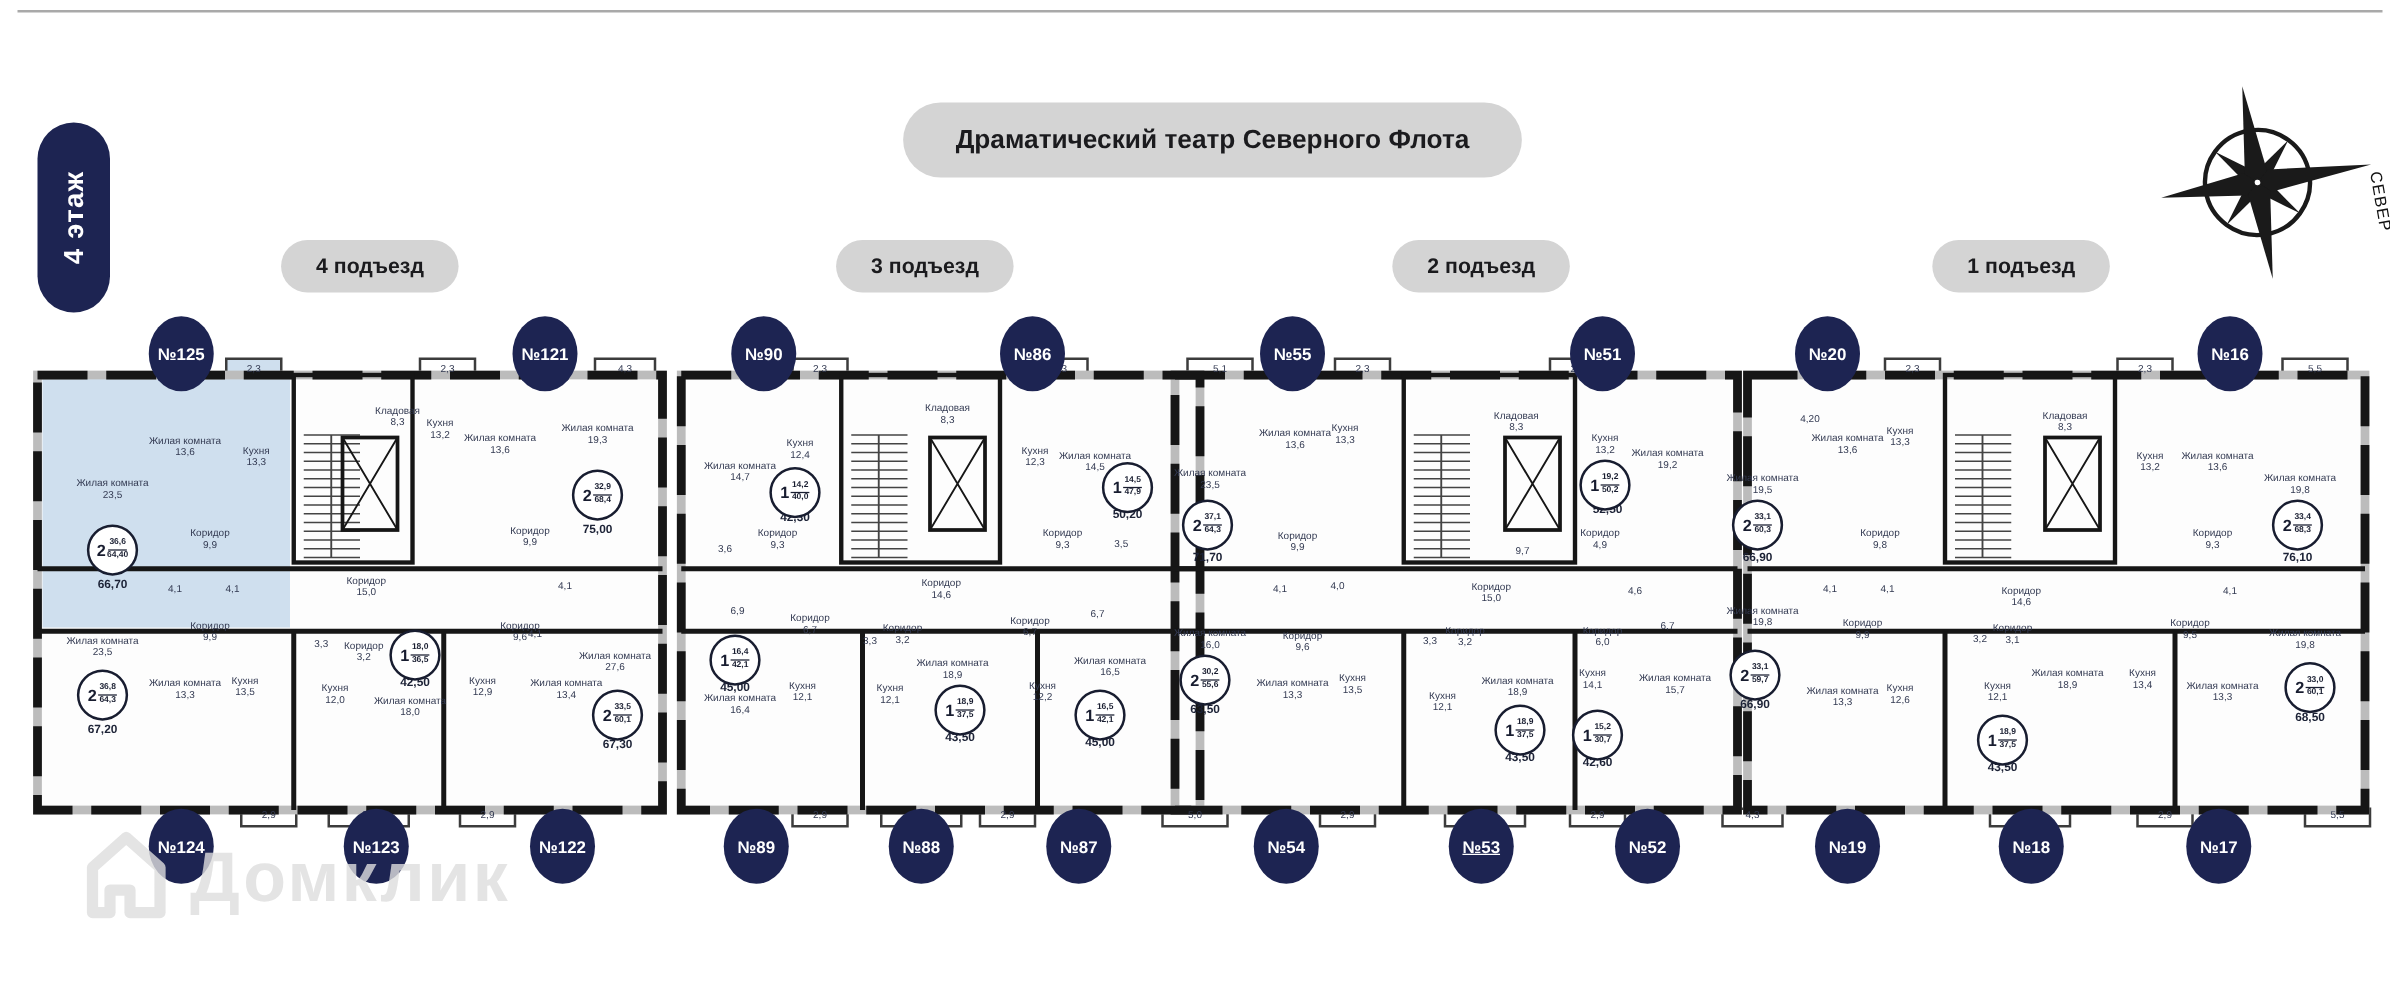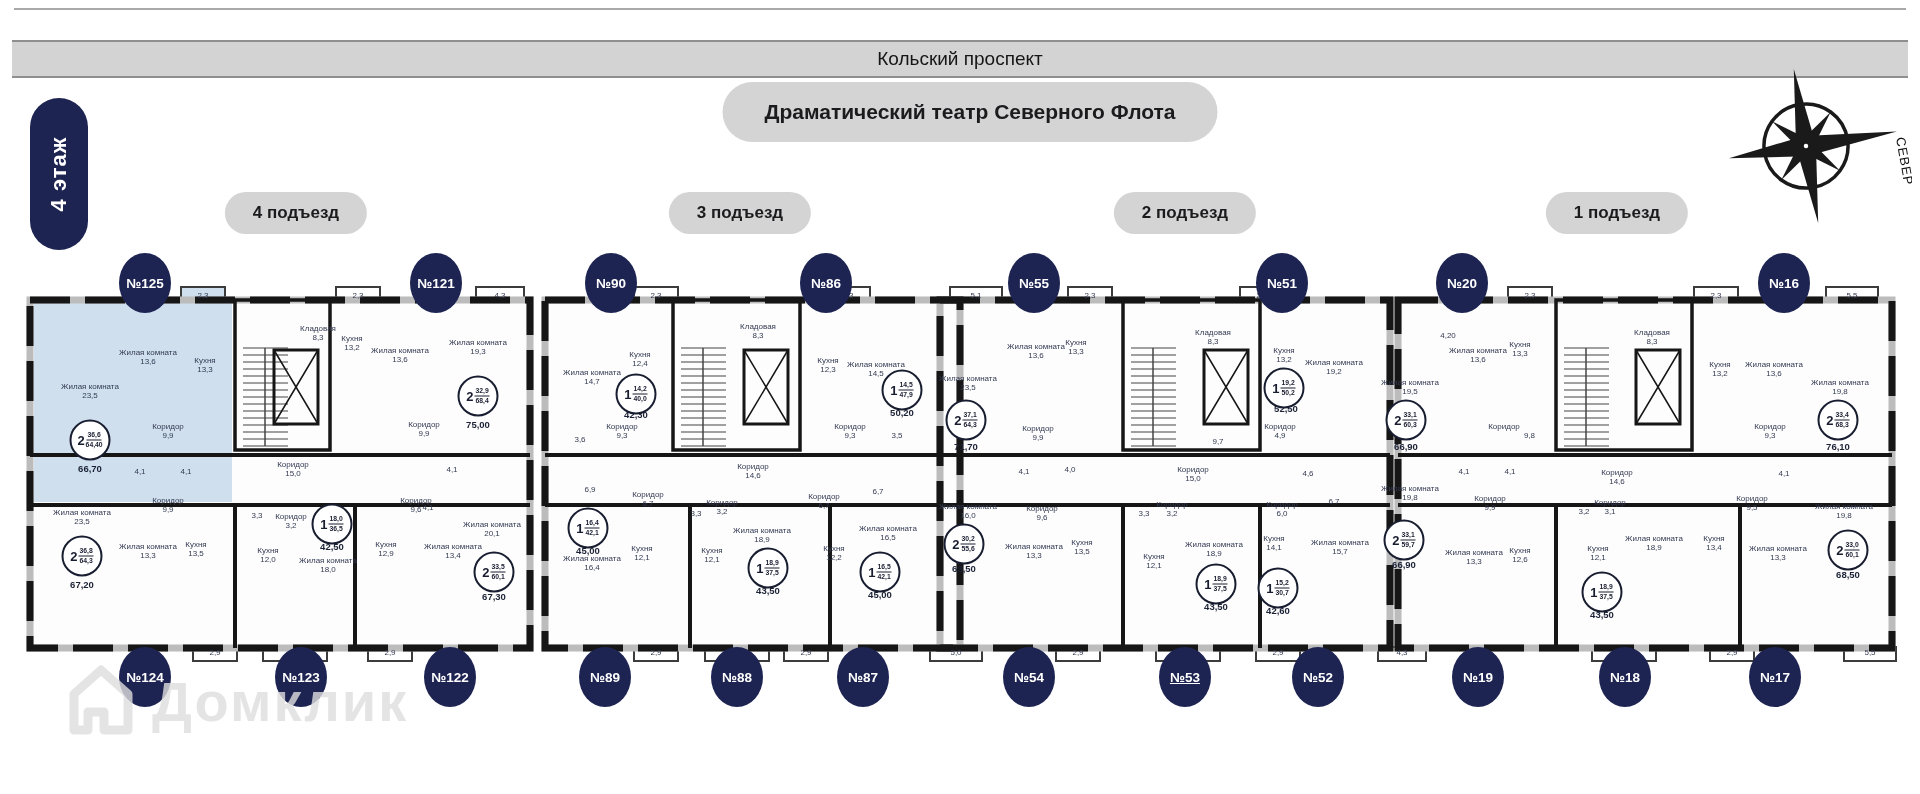--- a/index.html
+++ b/index.html
@@ -44,23 +44,20 @@
   .wm .t{font-size:56px;font-weight:700;color:#dedede;letter-spacing:2px;}
   #compass{position:absolute;left:1706px;top:58px;z-index:5;}
 </style>
 </head>
 <body>
 
 <div class="stage">
 
   <div class="topline"></div>
 
-  <div class="bar bar-top">
-    <span>Кольский проспект</span>
-  </div>
 
   <div class="pill landmark">Драматический театр Северного Флота</div>
 
   <div class="floorbadge">
     <span>4 этаж</span>
   </div>
 
   <div class="pill entrance" style="left:296px">4 подъезд</div>
   <div class="pill entrance" style="left:740px">3 подъезд</div>
   <div class="pill entrance" style="left:1185px">2 подъезд</div>
@@ -237,21 +234,21 @@
         <span class="fr">
           <span class="l">18,0</span>
           <span>36,5</span>
         </span>
       </div>
       <div class="tot" style="left: 332px; top: 546px;">42,50</div>
       <div class="lbl num" style="left: 257px; top: 516px;">3,3</div>
       <div class="lbl num" style="left: 295px; top: 653px;">6,0</div>
       <div class="lbl" style="left: 386px; top: 550px;"><span>Кухня</span><span style="display: block; text-align: center;">12,9</span></div>
       <div class="lbl" style="left: 453px; top: 552px;"><span>Жилая комната</span><span style="display: block;">13,4</span></div>
-      <div class="lbl" style="left: 492px; top: 530px;"><span>Жилая комната</span><span style="display: block;">20,1</span></div>
+      <div class="lbl" style="left: 492px; top: 530px;"><span>Жилая комната</span><span style="display: block;">27,6</span></div>
       <div class="lbl" style="left: 416px; top: 506px;"><span>Коридор</span><span style="display: block;">9,6</span></div>
       <div class="acir" style="left: 494px; top: 572px;">
         <span class="rn">2</span>
         <span class="fr">
           <span class="l">33,5</span>
           <span>60,1</span>
         </span>
       </div>
       <div class="tot" style="left: 494px; top: 596px;">67,30</div>
       <div class="lbl num" style="left: 428px; top: 508px;">4,1</div>
@@ -387,21 +384,21 @@
           <span>30,7</span>
         </span>
       </div>
       <div class="tot" style="left: 1278px; top: 610px;">42,60</div>
       <div class="lbl num" style="left: 1308px; top: 474px;">4,6</div>
       <div class="lbl num" style="left: 1334px; top: 502px;">6,7</div>
       <div class="lbl num" style="left: 1278px; top: 653px;">2,9</div>
       <div class="lbl" style="left: 1410px; top: 388px;"><span>Жилая комната</span><span style="display: block;">19,5</span></div>
       <div class="lbl" style="left: 1478px; top: 356px;"><span>Жилая комната</span><span style="display: block;">13,6</span></div>
       <div class="lbl" style="left: 1520px; top: 350px;"><span>Кухня</span><span style="display: block;">13,3</span></div>
-      <div class="lbl" style="left: 1504px; top: 432px;"><span>Коридор</span><span style="display: block; text-align: right;">9,8</span></div>
+      <div class="lbl" style="left: 1504px; top: 432px;"><span>Коридор</span><span style="display: block;">9,8</span></div>
       <div class="acir" style="left: 1406px; top: 420px;">
         <span class="rn">2</span>
         <span class="fr">
           <span class="l">33,1</span>
           <span>60,3</span>
         </span>
       </div>
       <div class="tot" style="left: 1406px; top: 446px;">66,90</div>
       <div class="lbl num" style="left: 1464px; top: 472px;">4,1</div>
       <div class="lbl num" style="left: 1510px; top: 472px;">4,1</div>

